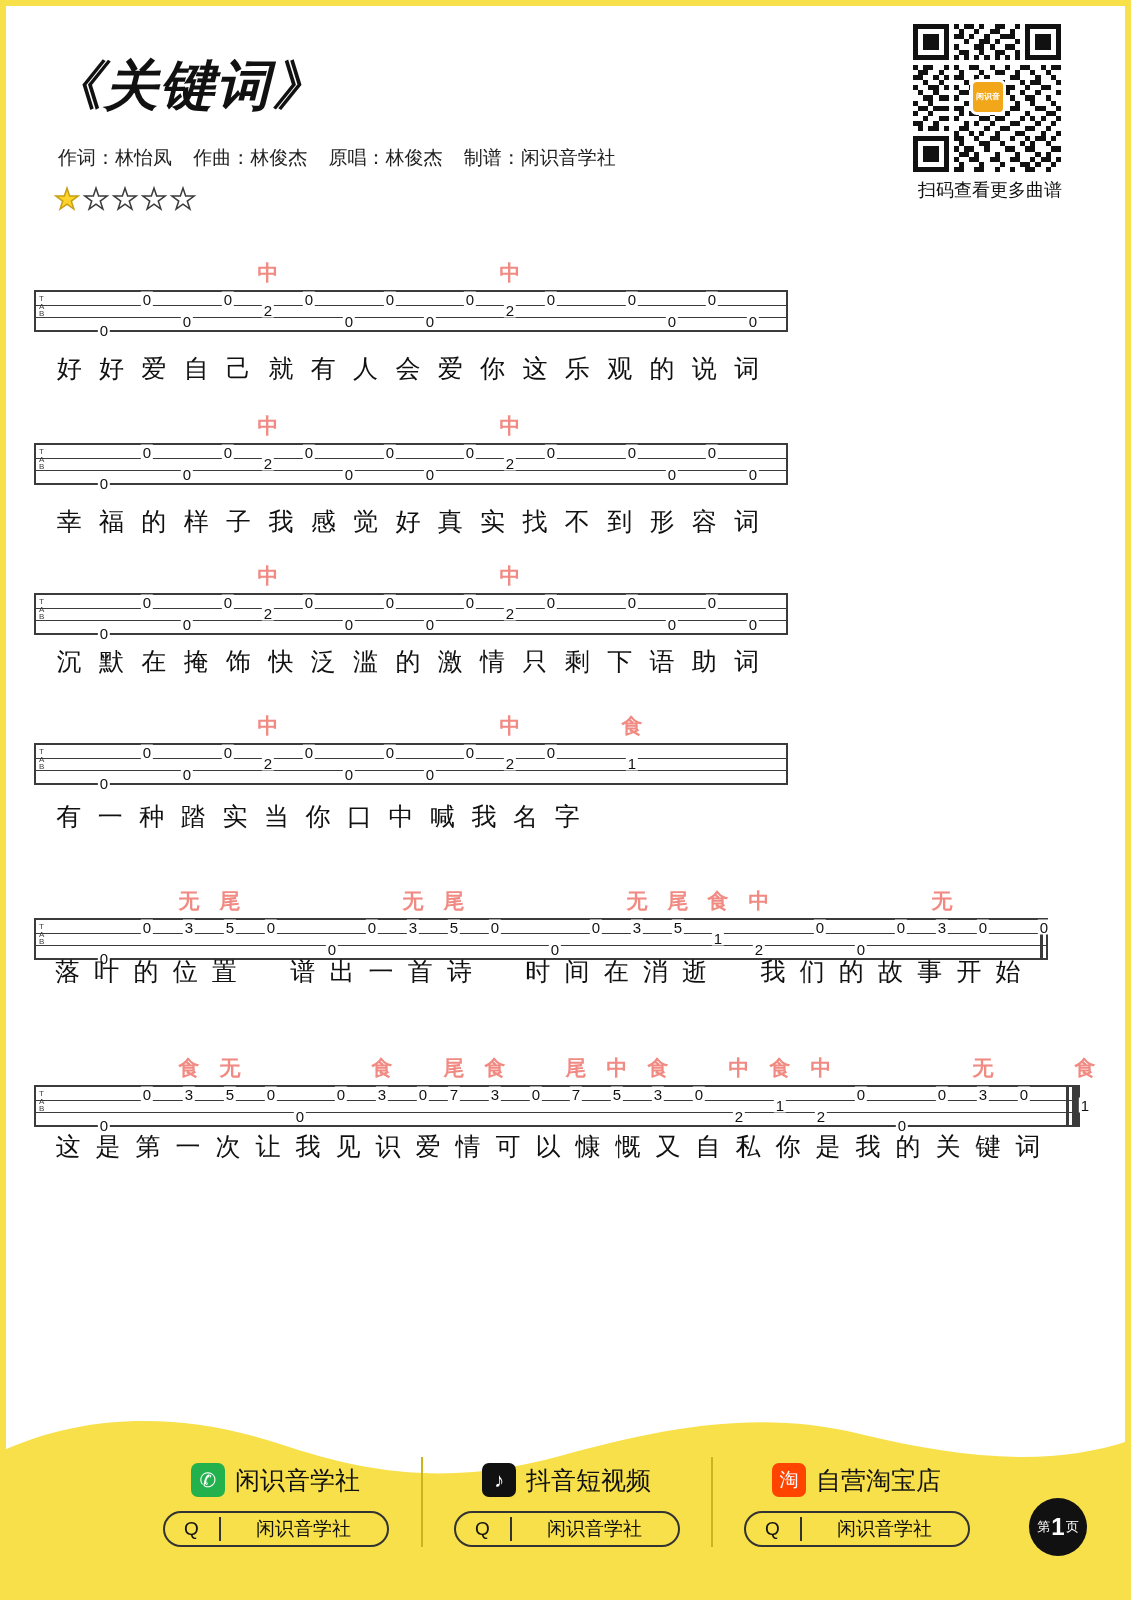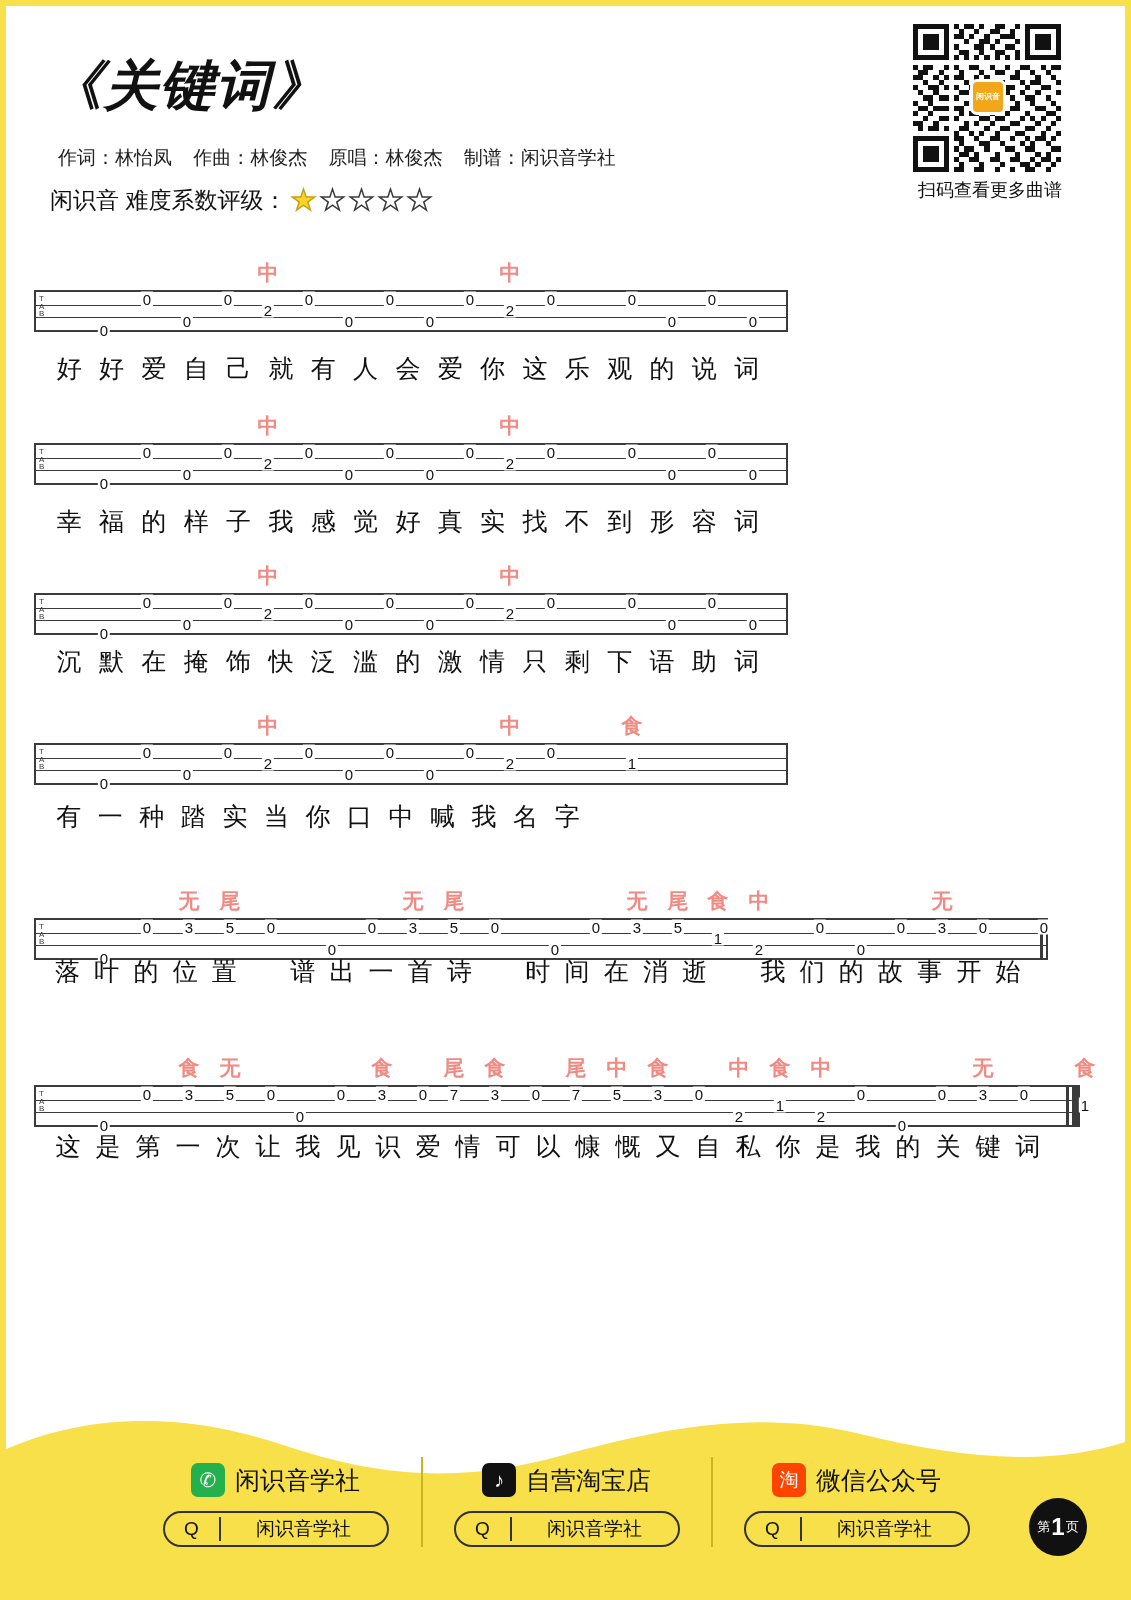--- a/index.html
+++ b/index.html
@@ -122,21 +122,20 @@
 <div class="title">《关键词》</div>
 
 <div class="credits">
   <span>作词：林怡凤</span>
   <span>作曲：林俊杰</span>
   <span>原唱：林俊杰</span>
   <span>制谱：闲识音学社</span>
 </div>
 
 <div class="rating-row">
-  <div class="rating-label">闲识音 难度系数评级：</div>
   <div class="stars" id="stars">
       <span class="star filled">★</span>
       <span class="star">★</span>
       <span class="star">★</span>
       <span class="star">★</span>
       <span class="star">★</span>
     </div>
 </div>
 
 <div class="qr-wrap">
@@ -687,32 +686,32 @@
       </div>
       <div class="pill">
         <div class="q">Q</div>
         <div class="sep"></div>
         <div class="pname">闲识音学社</div>
       </div>
     </div>
     <div class="fitem">
       <div class="fitem-top">
         <div class="ic douyin">♪</div>
-        <div class="fitem-label">自营淘宝店</div>
+        <div class="fitem-label">抖音短视频</div>
       </div>
       <div class="pill">
         <div class="q">Q</div>
         <div class="sep"></div>
         <div class="pname">闲识音学社</div>
       </div>
     </div>
     <div class="fitem">
       <div class="fitem-top">
         <div class="ic taobao">淘</div>
-        <div class="fitem-label">微信公众号</div>
+        <div class="fitem-label">自营淘宝店</div>
       </div>
       <div class="pill">
         <div class="q">Q</div>
         <div class="sep"></div>
         <div class="pname">闲识音学社</div>
       </div>
     </div>
   </div>
 
 <div class="pagebadge">

